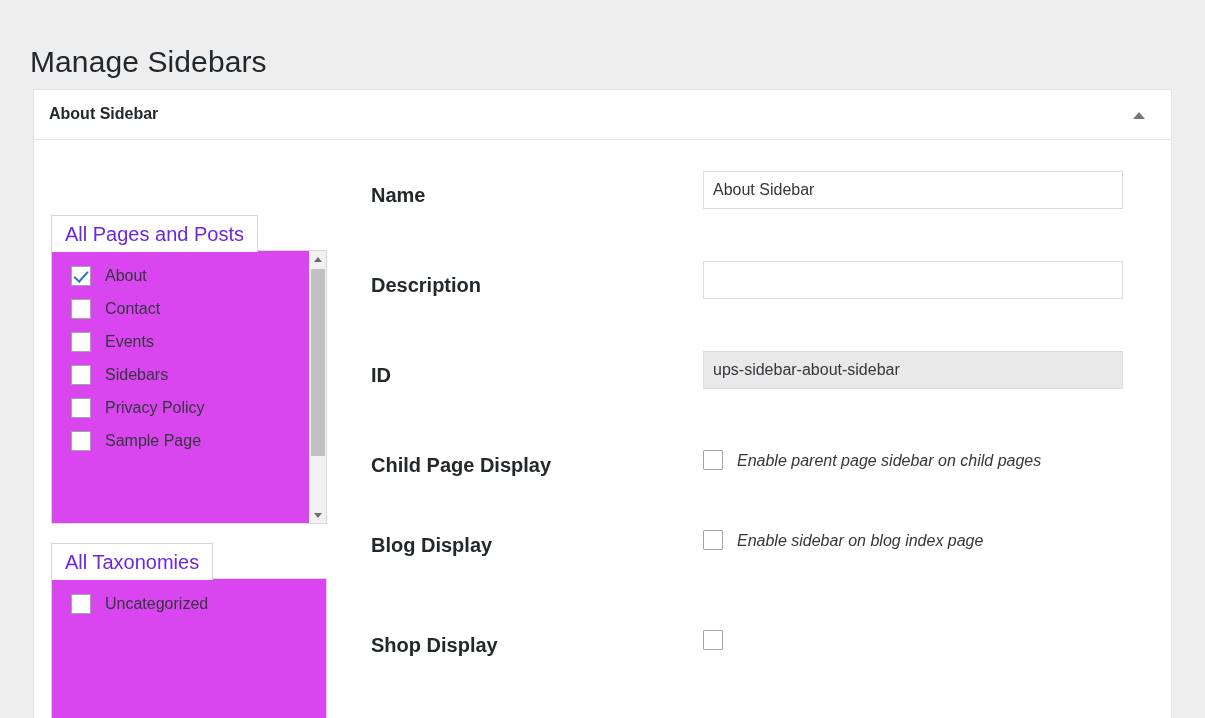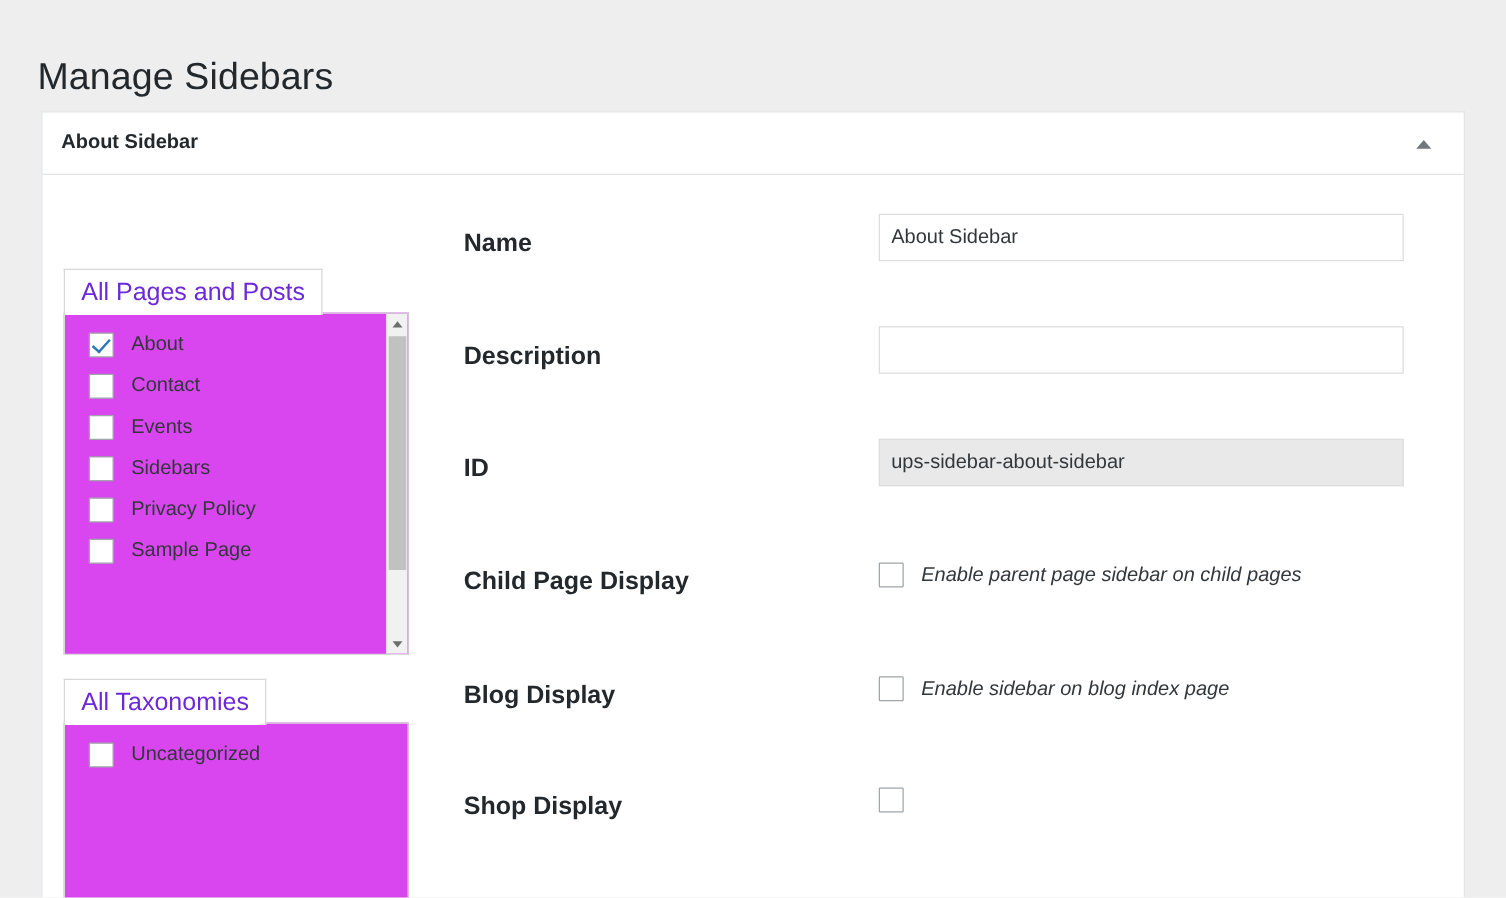--- a/index.html
+++ b/index.html
@@ -384,21 +384,21 @@
         <div class="form-row" style="top:292px;">
           <div class="form-label">Child Page Display</div>
           <div class="field-wrap">
             <div class="check-row">
               <span class="cb"></span>
               <span class="check-desc">Enable parent page sidebar on child pages</span>
             </div>
           </div>
         </div>
 
-        <div class="form-row" style="top:383px;">
+        <div class="form-row" style="top:372px;">
           <div class="form-label">Blog Display</div>
           <div class="field-wrap">
             <div class="check-row">
               <span class="cb"></span>
               <span class="check-desc">Enable sidebar on blog index page</span>
             </div>
           </div>
         </div>
 
         <div class="form-row" style="top:472px;">

